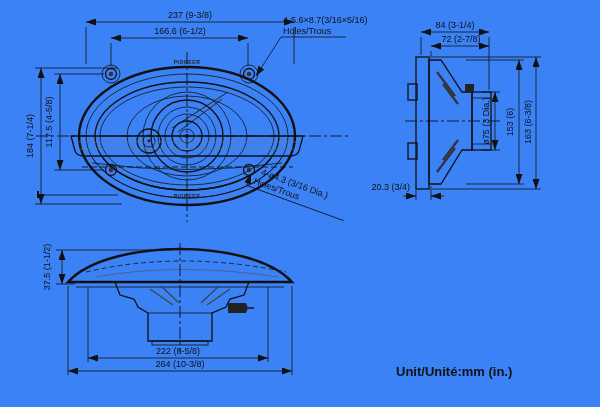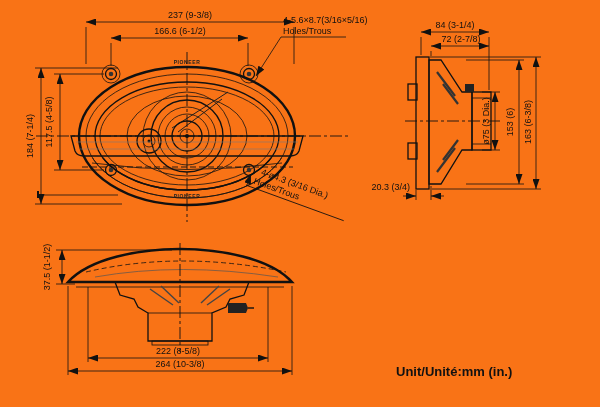--- a/index.html
+++ b/index.html
@@ -1,16 +1,16 @@
 <!DOCTYPE html>
 <html><head>
 <meta charset="utf-8">
 <style>
   html,body{margin:0;padding:0;background:#fff;}
-  .canvas{position:relative;width:600px;height:407px;background:#f97316;overflow:hidden;}
+  .canvas{position:relative;width:600px;height:407px;background:#3b82f6;overflow:hidden;}
   svg{display:block;}
   .dim-text{font:9px "Liberation Sans", sans-serif; fill:#111;}
   .unit-text{font:bold 13px "Liberation Sans", sans-serif; fill:#111;}
   .logo-text{font:bold 5px "Liberation Sans", sans-serif; fill:#222; letter-spacing:.6px;}
   .thin{stroke:#111;stroke-width:0.8;fill:none;}
   .med{stroke:#111;stroke-width:1.3;fill:none;}
   .thick{stroke:#111;stroke-width:2.4;fill:none;}
   .cl{stroke:#111;stroke-width:0.9;fill:none;stroke-dasharray:12 3 3 3;}
 </style>
 </head>

